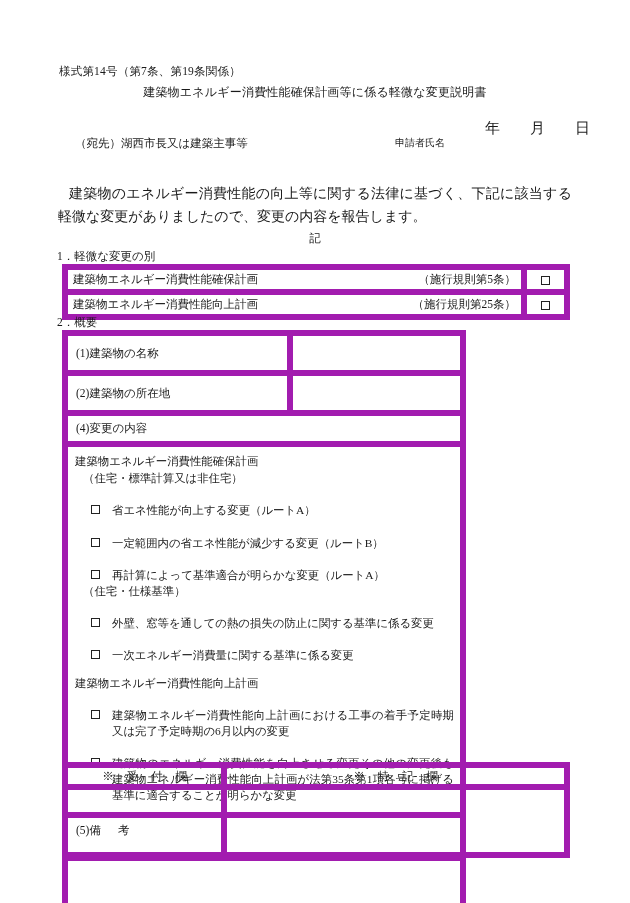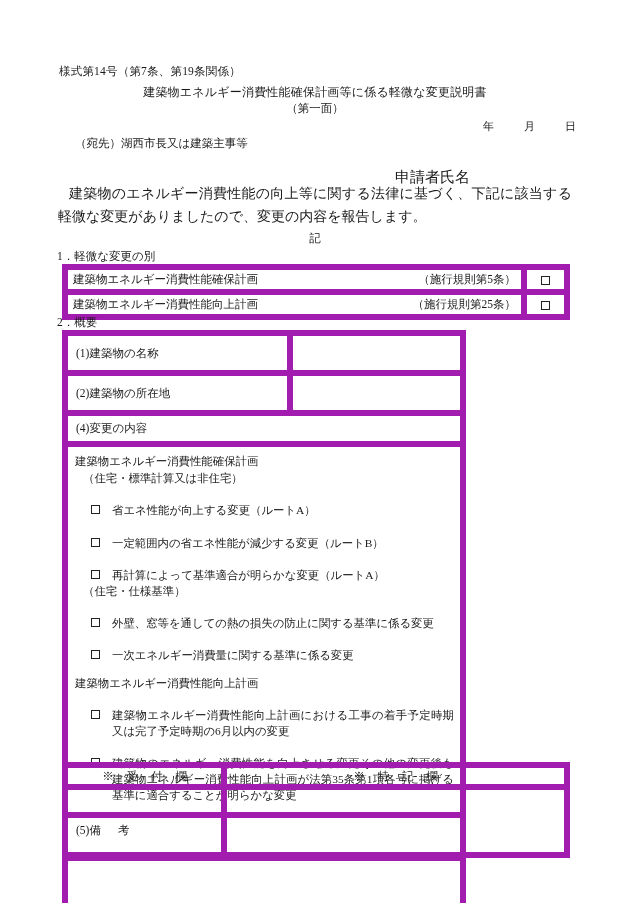--- a/index.html
+++ b/index.html
@@ -46,41 +46,41 @@
   .doc-subtitle {
     position: absolute;
     left: 0;
     right: 0;
     top: 101px;
     text-align: center;
     font-size: 11.5px;
   }
   .date-line {
     position: absolute;
-    right: 54px;
+    right: 40px;
     top: 119px;
-    font-size: 11px;
+    font-size: 15px;
     white-space: nowrap;
   }
   .date-line span { display: inline-block; }
   .date-y { margin-right: 30px; }
   .date-m { margin-right: 30px; }
 
   .addressee {
     position: absolute;
     left: 75px;
     top: 136px;
     font-size: 11.5px;
     white-space: nowrap;
   }
   .applicant {
     position: absolute;
     left: 395px;
-    top: 168px;
-    font-size: 15px;
+    top: 136px;
+    font-size: 10px;
     white-space: nowrap;
   }
 
   .body-para {
     position: absolute;
     left: 58px;
     top: 182px;
     width: 514px;
     font-size: 14px;
     line-height: 1.65;
@@ -201,21 +201,20 @@
   .tbl3 .body-cell { height: 62px; }
 </style>
 </head>
 <body>
 
 <div class="page">
 
   <div class="form-no">様式第14号（第7条、第19条関係）</div>
 
   <div class="doc-title">建築物エネルギー消費性能確保計画等に係る軽微な変更説明書</div>
-  <div class="doc-subtitle">（第一面）</div>
 
   <div class="date-line">
     <span class="date-y">年</span><span class="date-m">月</span><span>日</span>
   </div>
 
   <div class="addressee">（宛先）湖西市長又は建築主事等</div>
   <div class="applicant">申請者氏名</div>
 
   <div class="body-para">建築物のエネルギー消費性能の向上等に関する法律に基づく、下記に該当する軽微な変更がありましたので、変更の内容を報告します。</div>
 

